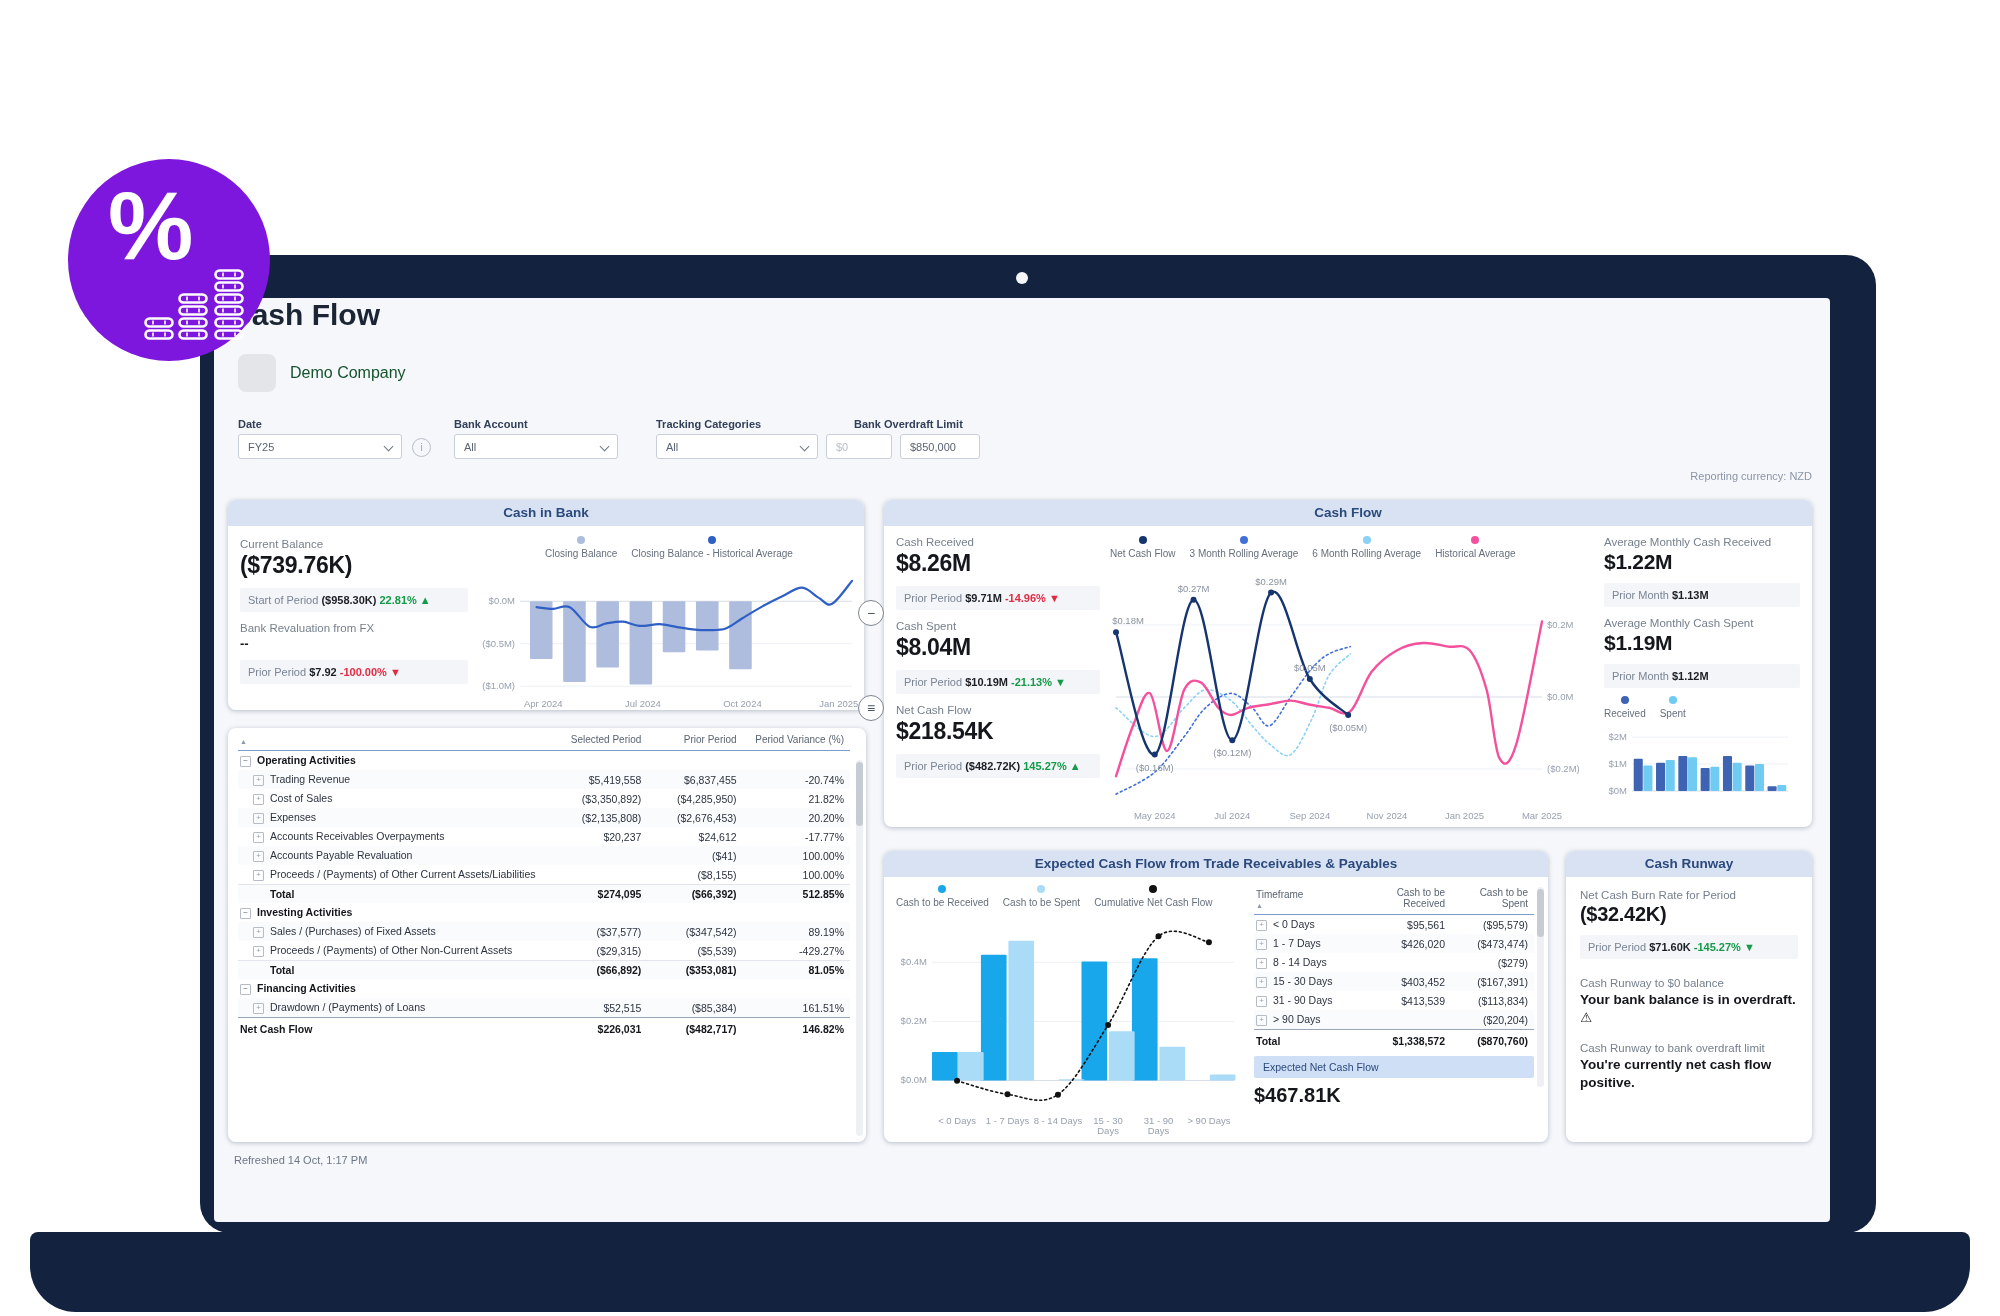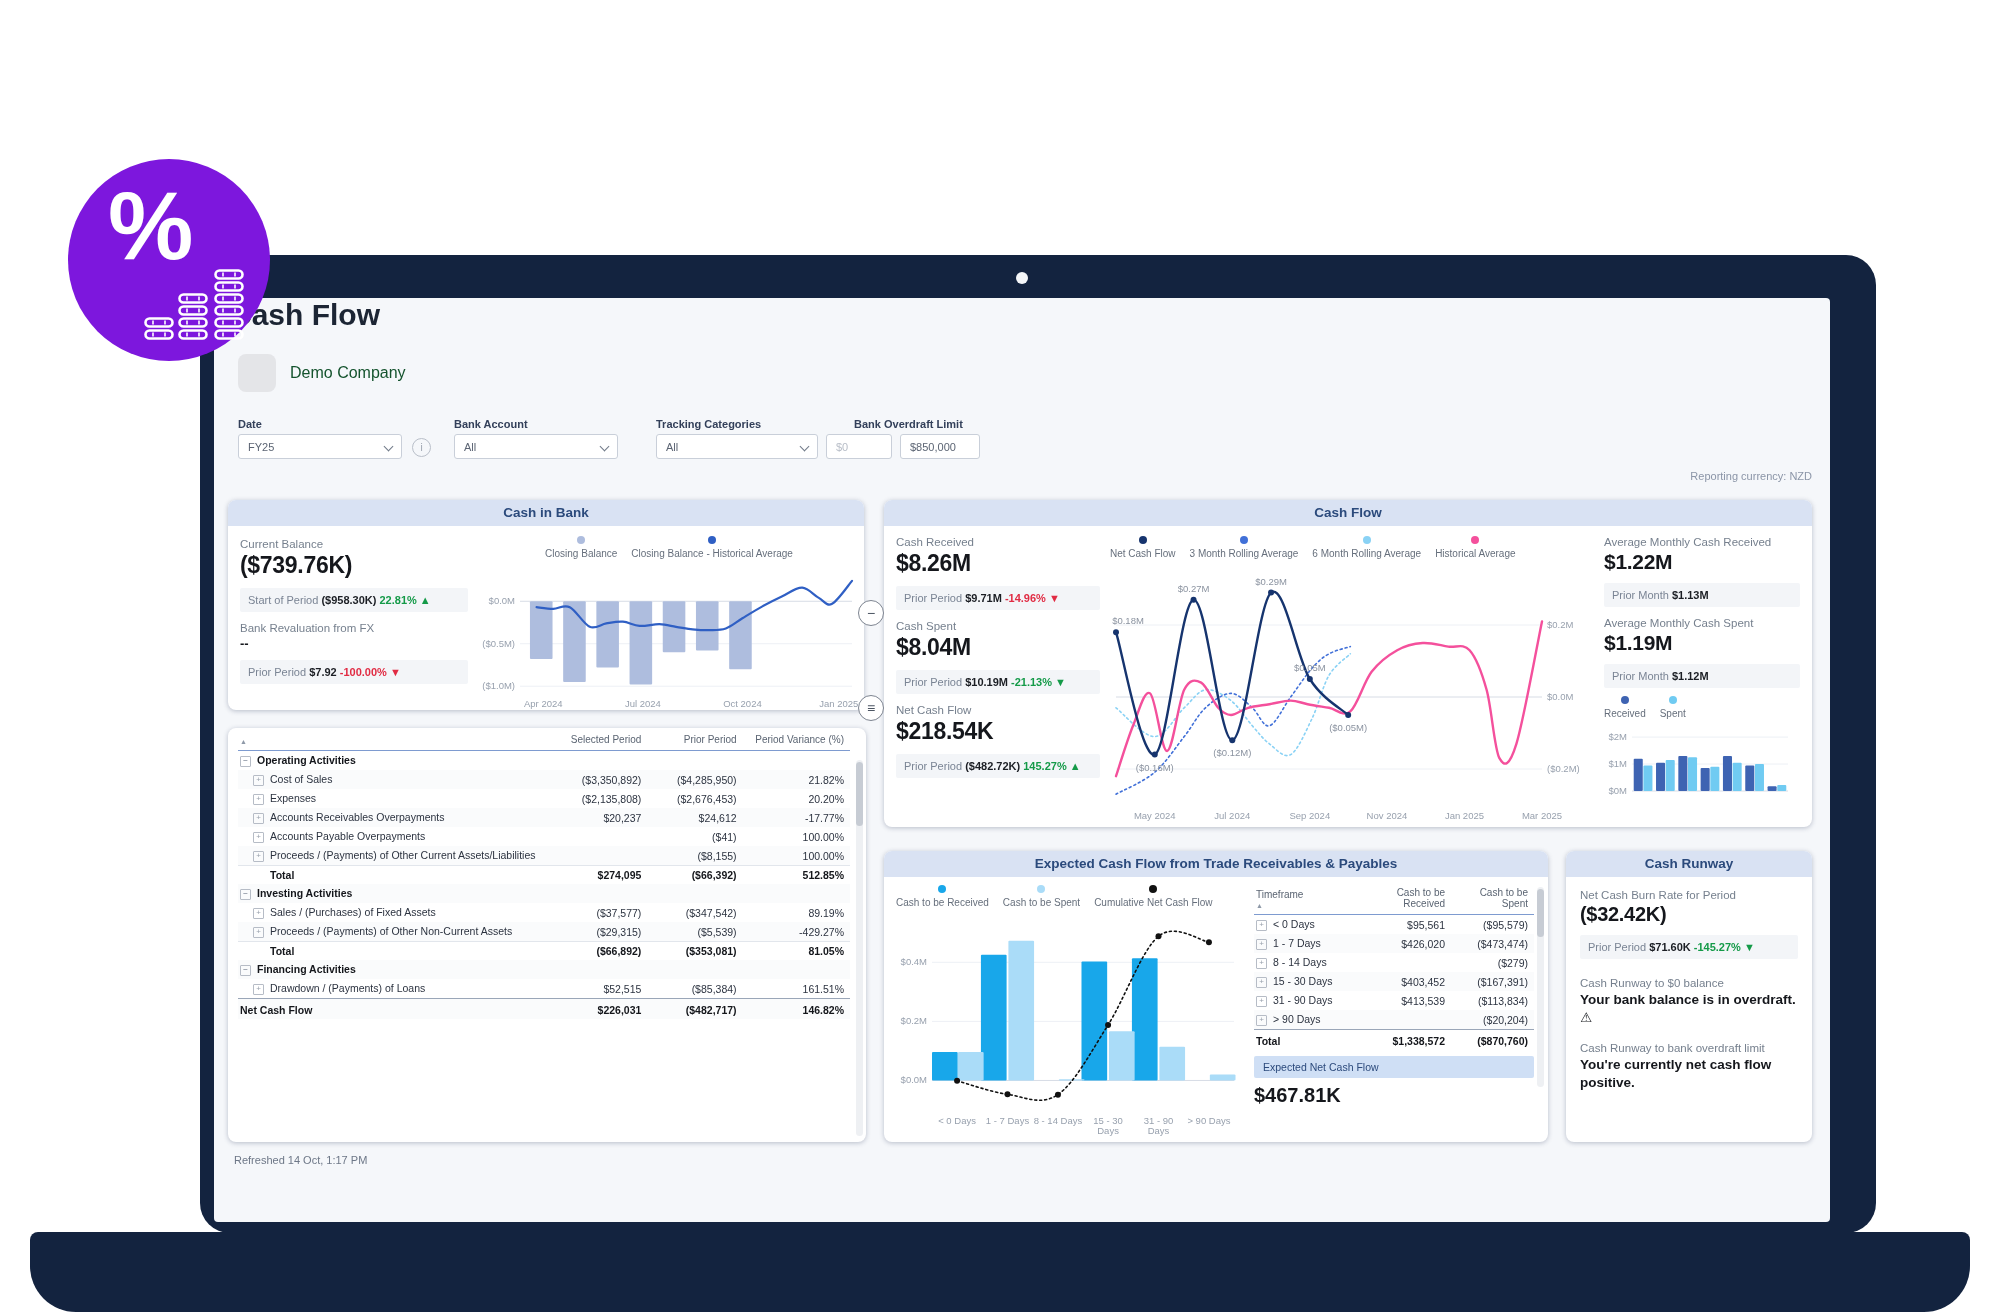--- a/index.html
+++ b/index.html
@@ -187,39 +187,45 @@
             </tr>
           </thead>
           <tbody>
               <tr class="r-group">
                 <td class="c-name"><span class="xbox">−</span><b>Operating Activities</b></td>
                 <td class="c-num"></td>
                 <td class="c-num"></td>
                 <td class="c-num"></td>
               </tr>
               <tr class="r-item">
+                <td class="c-name"><span class="ind"></span><span class="xbox">+</span><span>Trading Revenue</span></td>
+                <td class="c-num">$5,419,558</td>
+                <td class="c-num">$6,837,455</td>
+                <td class="c-num">-20.74%</td>
+              </tr>
+              <tr class="r-item">
                 <td class="c-name"><span class="ind"></span><span class="xbox">+</span><span>Cost of Sales</span></td>
                 <td class="c-num">($3,350,892)</td>
                 <td class="c-num">($4,285,950)</td>
                 <td class="c-num">21.82%</td>
               </tr>
               <tr class="r-item">
                 <td class="c-name"><span class="ind"></span><span class="xbox">+</span><span>Expenses</span></td>
                 <td class="c-num">($2,135,808)</td>
                 <td class="c-num">($2,676,453)</td>
                 <td class="c-num">20.20%</td>
               </tr>
               <tr class="r-item">
                 <td class="c-name"><span class="ind"></span><span class="xbox">+</span><span>Accounts Receivables Overpayments</span></td>
                 <td class="c-num">$20,237</td>
                 <td class="c-num">$24,612</td>
                 <td class="c-num">-17.77%</td>
               </tr>
               <tr class="r-item">
-                <td class="c-name"><span class="ind"></span><span class="xbox">+</span><span>Accounts Payable Overpayments</span></td>
+                <td class="c-name"><span class="ind"></span><span class="xbox">+</span><span>Accounts Payable Revaluation</span></td>
                 <td class="c-num"></td>
                 <td class="c-num">($41)</td>
                 <td class="c-num">100.00%</td>
               </tr>
               <tr class="r-item">
                 <td class="c-name"><span class="ind"></span><span class="xbox">+</span><span>Proceeds / (Payments) of Other Current Assets/Liabilities</span></td>
                 <td class="c-num"></td>
                 <td class="c-num">($8,155)</td>
                 <td class="c-num">100.00%</td>
               </tr>

